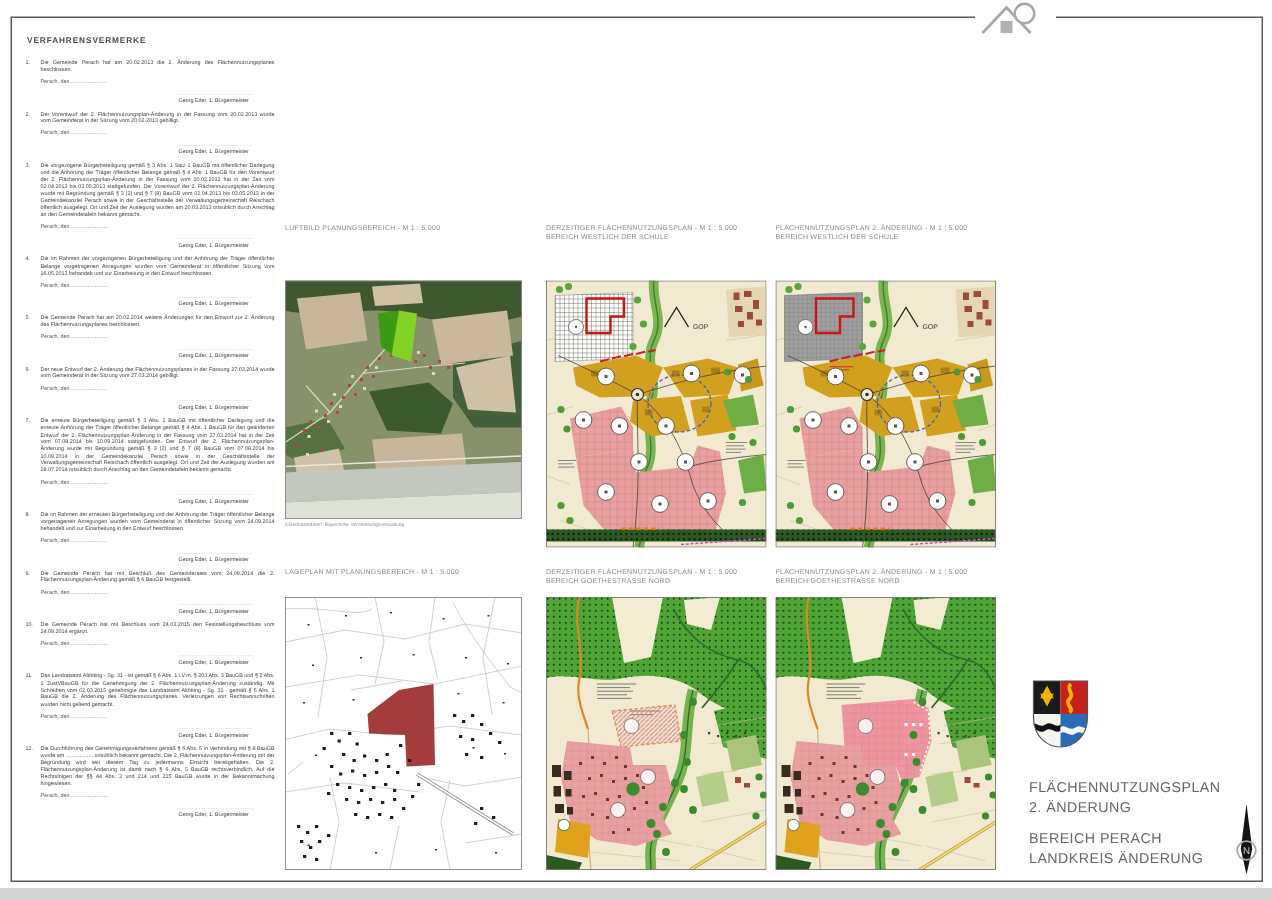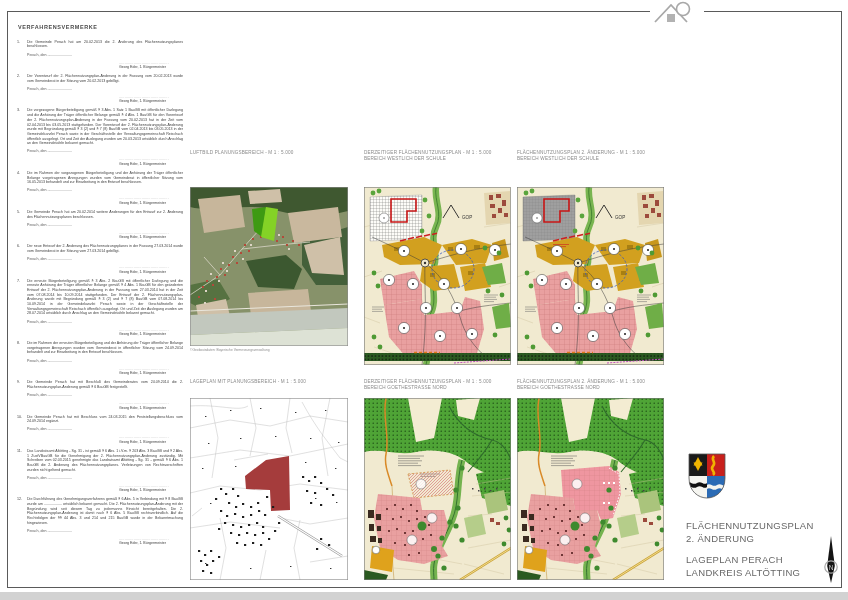--- a/index.html
+++ b/index.html
@@ -633,22 +633,22 @@
   </g>
   <path d="M2,2 H38 V26 C38,40 28,46 20,46 C12,46 2,40 2,26 Z" fill="none" stroke="#555" stroke-width="0.8"></path>
 </svg>
 </div>
 
 <div class="tb-group" style="left:686px;top:519px;">
   <div>FLÄCHENNUTZUNGSPLAN</div>
   <div>2. ÄNDERUNG</div>
 </div>
 <div class="tb-group" style="left:686px;top:553px;">
-  <div>LAGEPLAN PERACH</div>
-  <div>LANDKREIS ALTÖTTING</div>
+  <div>BEREICH PERACH</div>
+  <div>LANDKREIS ÄNDERUNG</div>
 </div>
 
 <div class="north">
 <svg width="22" height="50" viewBox="0 0 22 50">
   <polygon points="11,0 7.2,30 11,47 14.8,30" fill="#141414"></polygon>
   <circle cx="11" cy="31" r="6.2" fill="none" stroke="#a8a8a8" stroke-width="1.2"></circle>
   <text x="11" y="33.6" text-anchor="middle" font-size="6.5" fill="#cfcfcf" font-family="Liberation Sans, sans-serif">N</text>
 </svg>
 </div>
 

